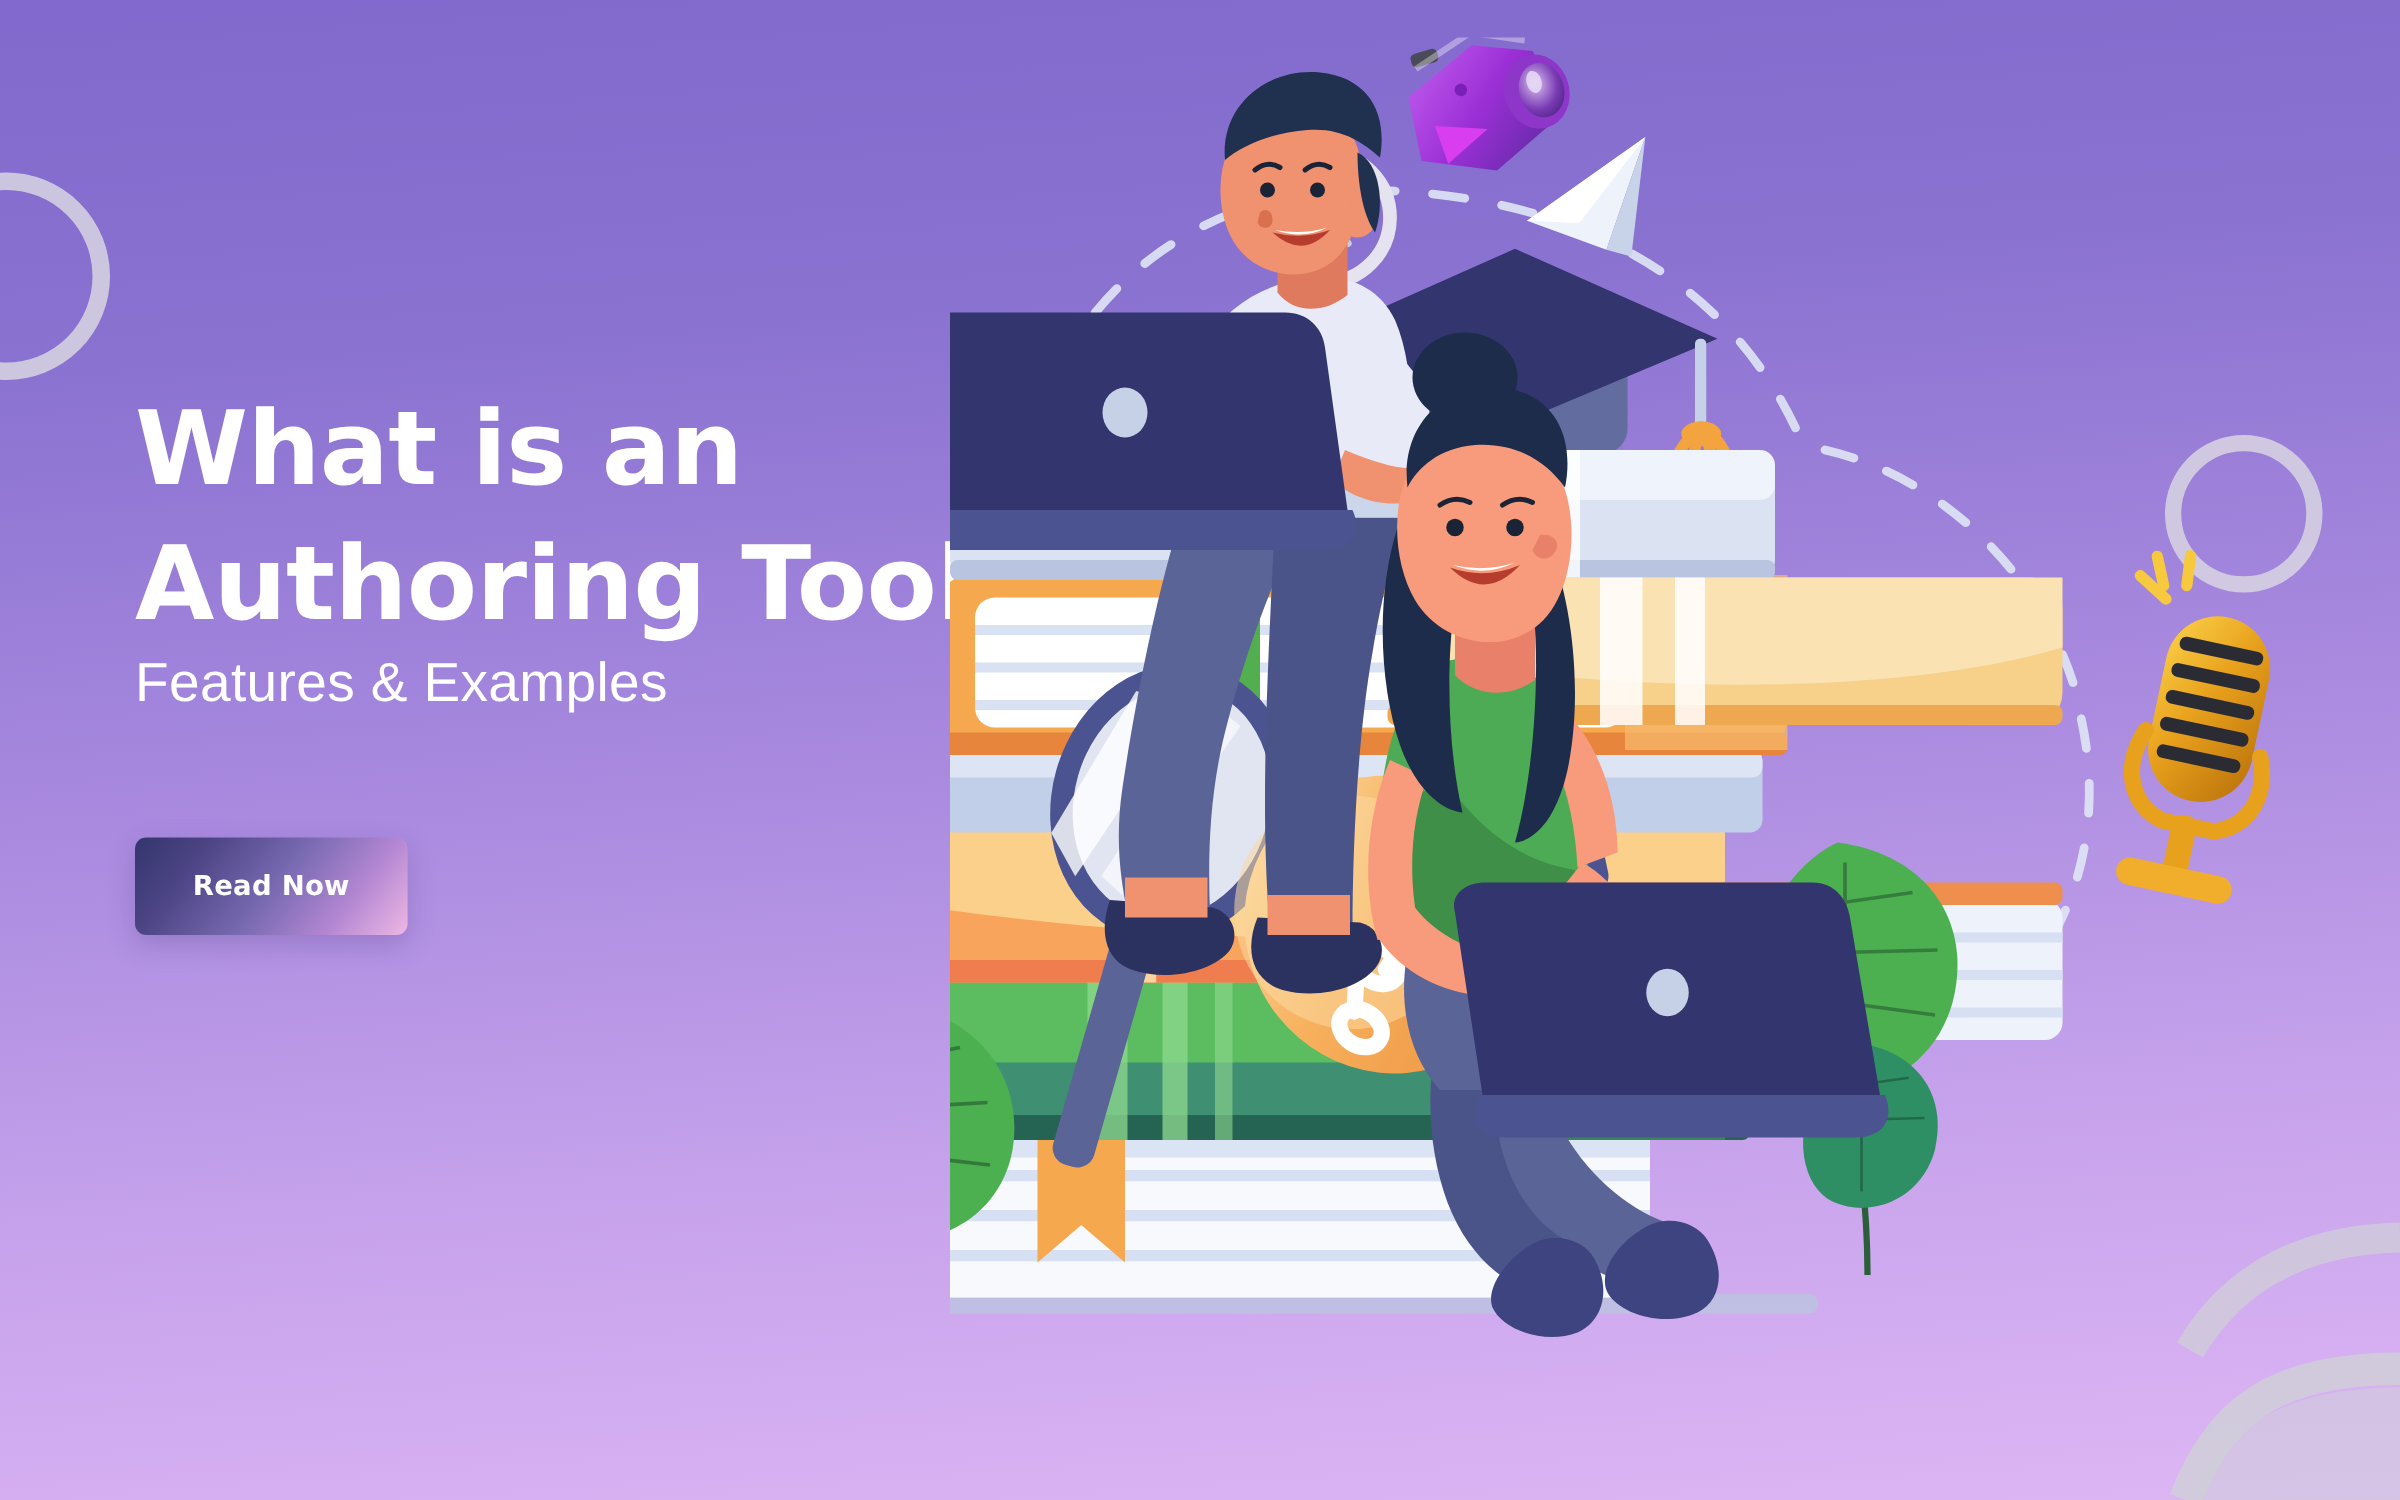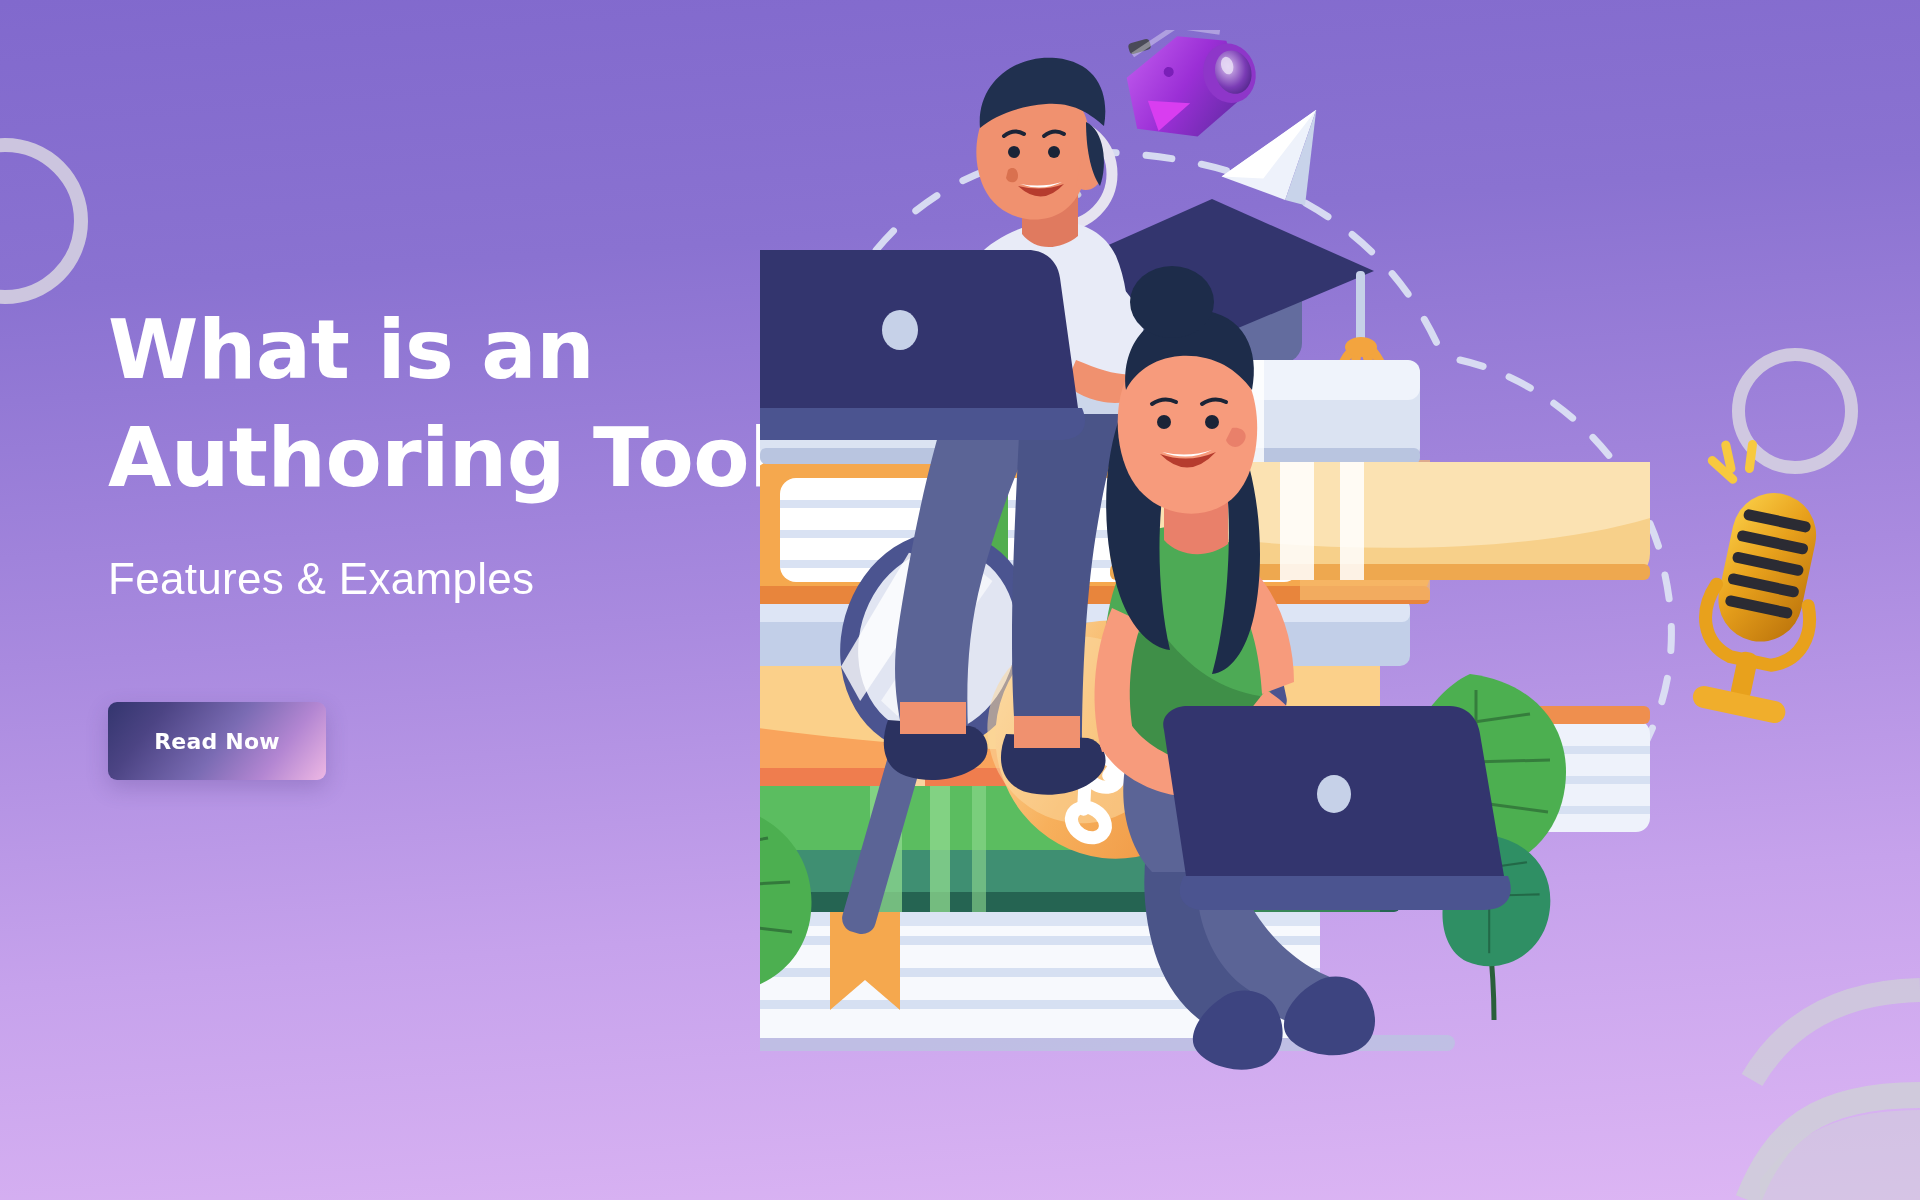--- a/index.html
+++ b/index.html
@@ -14,32 +14,31 @@
   
   .ring { position:absolute; border-radius:50%; }
   #ring-left   { left:-78px;  top:138px;  width:166px; height:166px; border:14px solid #d8d5e2; opacity:.85; }
   #ring-right  { left:1732px; top:348px;  width:126px; height:126px; border:13px solid #d8d5e2; opacity:.85; }
   #ring-blue   { left:800px;  top:784px;  width:74px;  height:74px;  border:7px  solid #4a63c8; }
 
   
   .swoosh { position:absolute; right:0; bottom:0; width:560px; height:560px; }
 
   
-  .copy { position:absolute; left:108px; top:296px; width:760px; }
+  .copy { position:absolute; left:108px; top:306px; width:760px; }
   .headline {
     font-family:"DejaVu Sans", sans-serif;
     font-weight:bold;
     font-size:82px;
     line-height:1.32;
     color:#ffffff;
     letter-spacing:-.5px;
   }
   .headline .l2 { display:block; }
   .subtitle {
-    margin-top:42px;
     font-size:44px;
     font-weight:300;
     color:#ffffff;
     letter-spacing:.3px;
     font-family:"Liberation Sans", sans-serif;
   }
   .cta {
     margin-top:98px;
     display:inline-flex;
     align-items:center;

